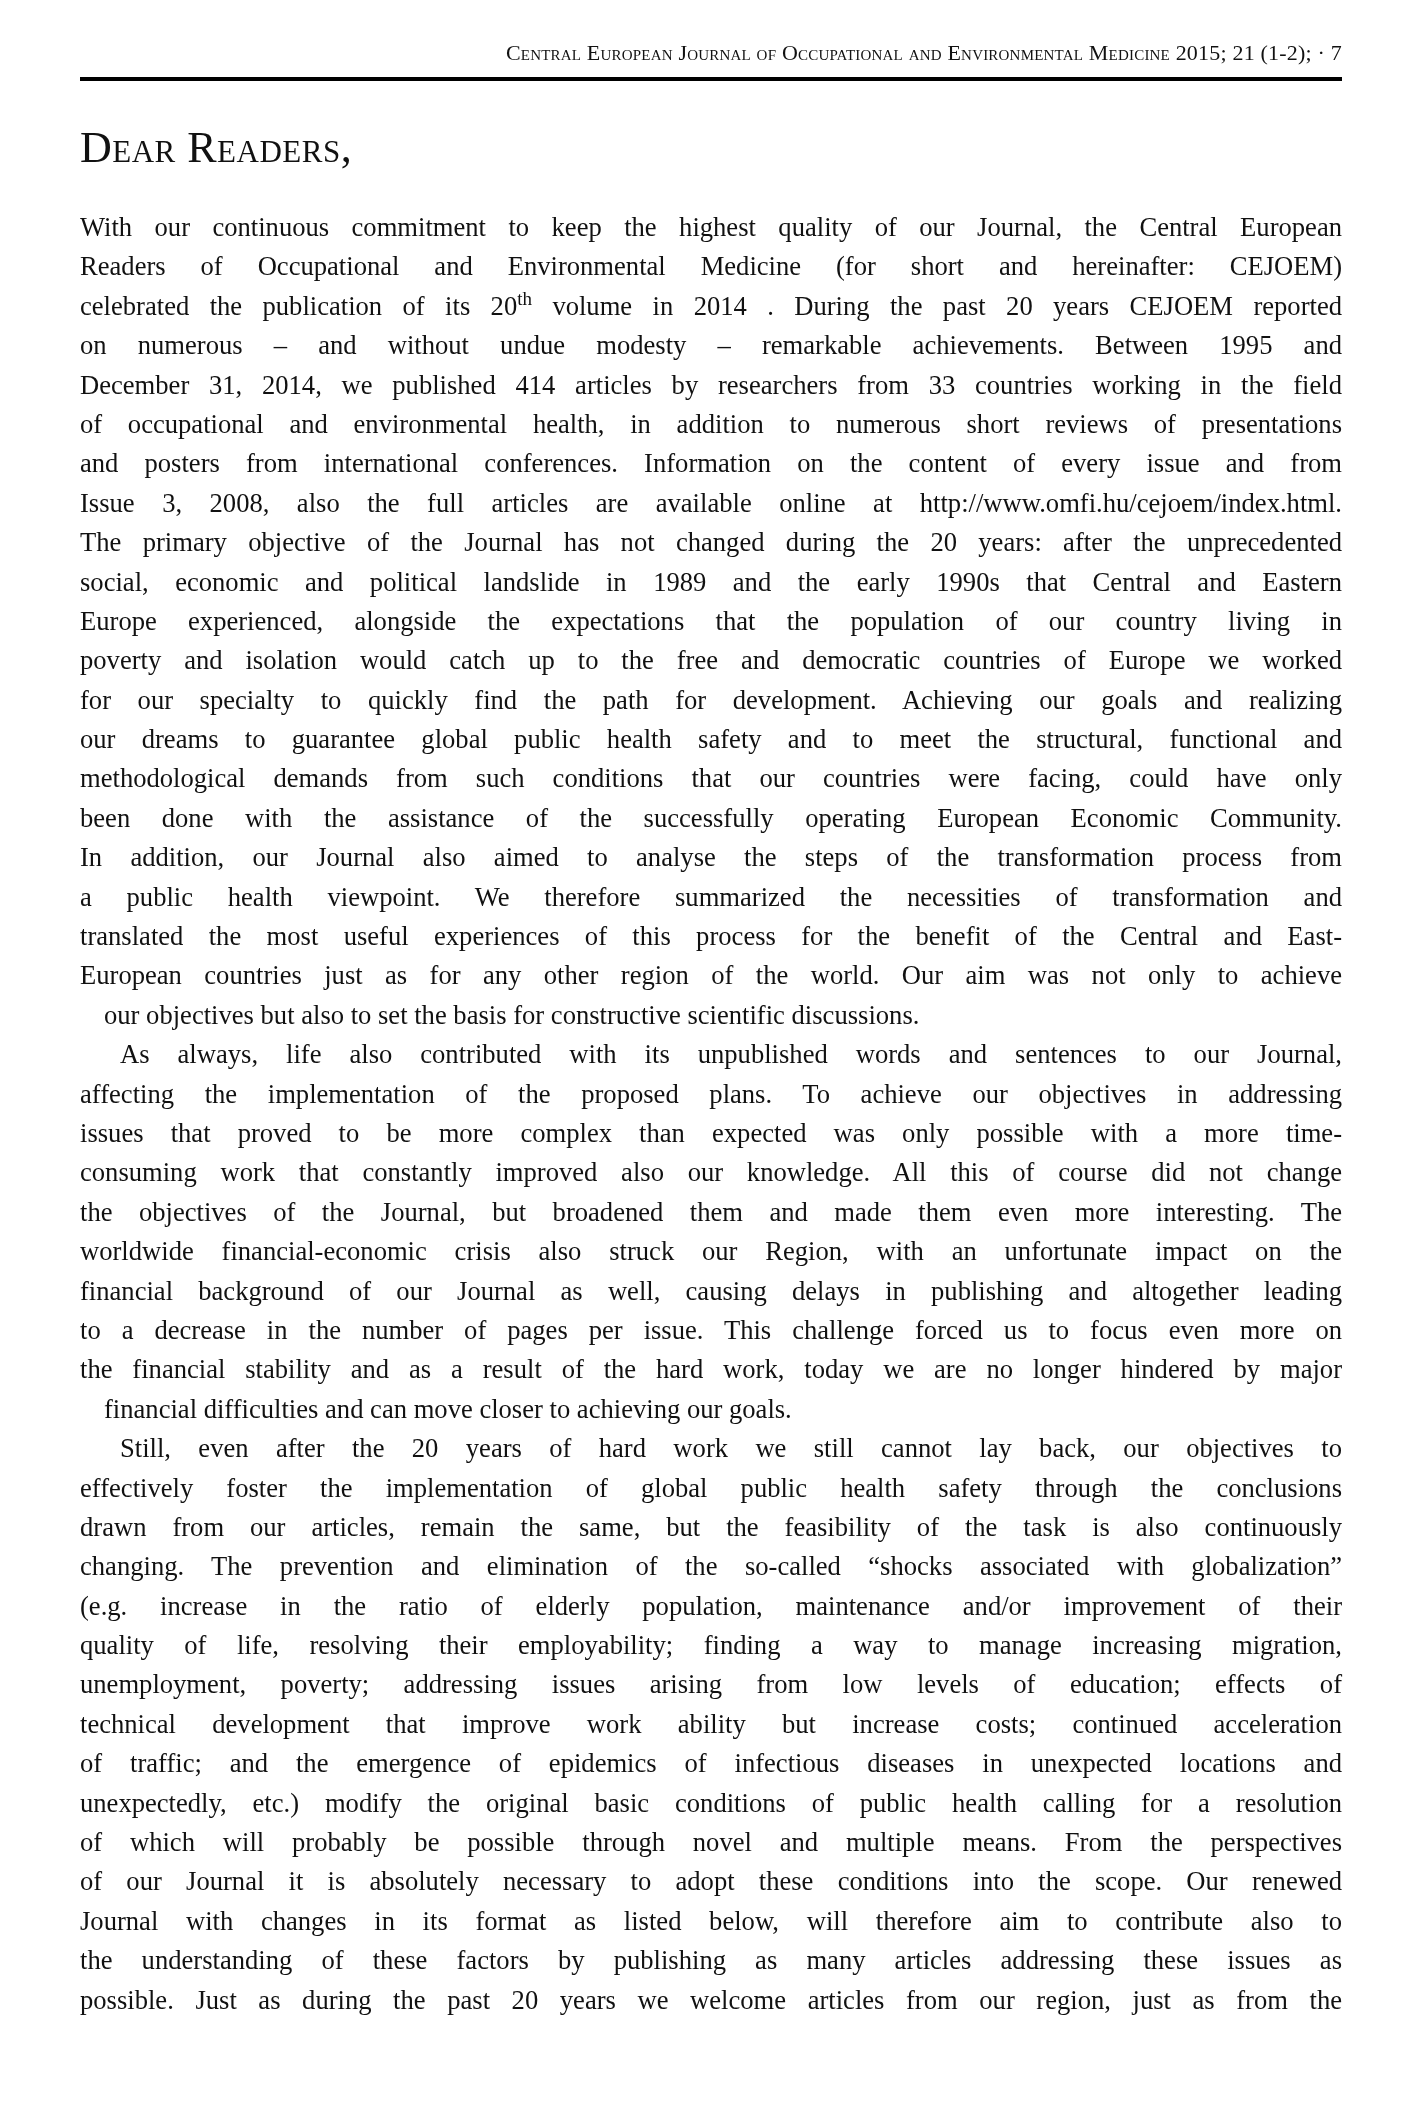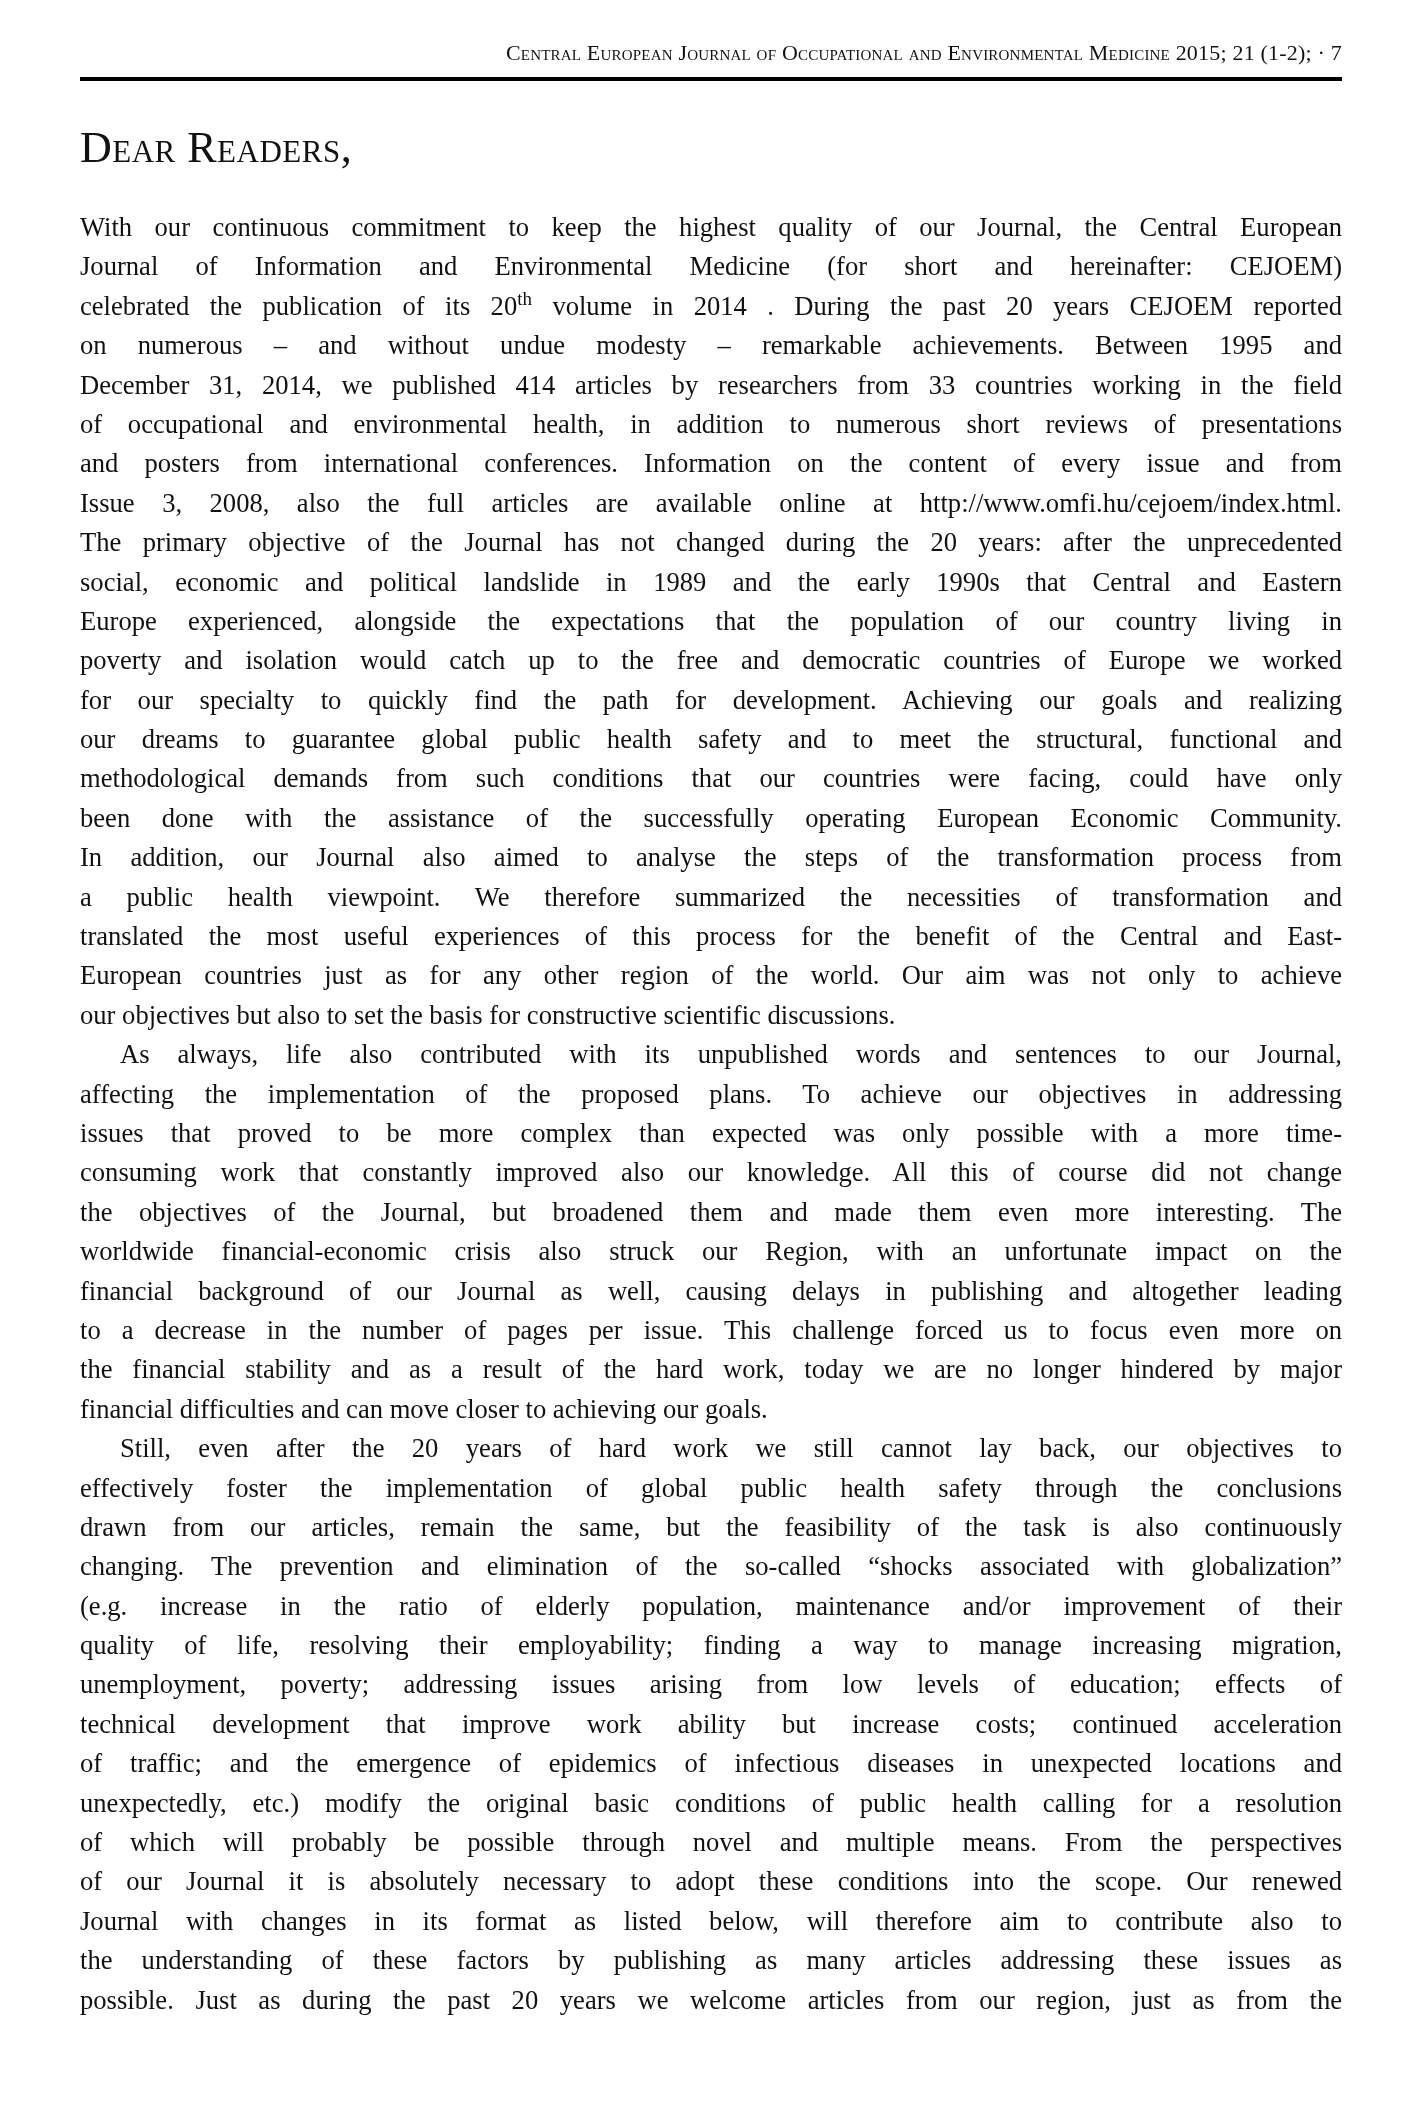--- a/index.html
+++ b/index.html
@@ -63,20 +63,21 @@
     .line {
       display: block;
       height: 39.4px;
       white-space: nowrap;
       text-align: justify;
       text-align-last: justify;
       overflow: visible;
     }
     .line.last {
       text-align-last: left;
+      margin-left: 24px;
     }
     .line.indent {
       padding-left: 40px;
     }
     sup {
       font-size: 19px;
       line-height: 0;
       vertical-align: 10px;
     }
   </style>
@@ -85,21 +86,21 @@
 
 <div class="page">
   <div class="running-header">Central European Journal of Occupational and Environmental Medicine 2015; 21 (1-2); · 7</div>
   <div class="header-rule"></div>
   <h1 class="title">Dear Readers,</h1>
 
   <div class="body-text">
 
     <div>
       <span class="line">With our continuous commitment to keep the highest quality of our Journal, the Central European</span>
-      <span class="line">Journal of Information and Environmental Medicine (for short and hereinafter: CEJOEM)</span>
+      <span class="line">Readers of Occupational and Environmental Medicine (for short and hereinafter: CEJOEM)</span>
       <span class="line"><span>celebrated the publication of its 20</span><sup>th</sup><span> volume in 2014 . During the past 20 years CEJOEM reported</span></span>
       <span class="line">on numerous – and without undue modesty – remarkable achievements. Between 1995 and</span>
       <span class="line">December 31, 2014, we published 414 articles by researchers from 33 countries working in the field</span>
       <span class="line">of occupational and environmental health, in addition to numerous short reviews of presentations</span>
       <span class="line">and posters from international conferences. Information on the content of every issue and from</span>
       <span class="line">Issue 3, 2008, also the full articles are available online at http://www.omfi.hu/cejoem/index.html.</span>
       <span class="line">The primary objective of the Journal has not changed during the 20 years: after the unprecedented</span>
       <span class="line">social, economic and political landslide in 1989 and the early 1990s that Central and Eastern</span>
       <span class="line">Europe experienced, alongside the expectations that the population of our country living in</span>
       <span class="line">poverty and isolation would catch up to the free and democratic countries of Europe we worked</span>

